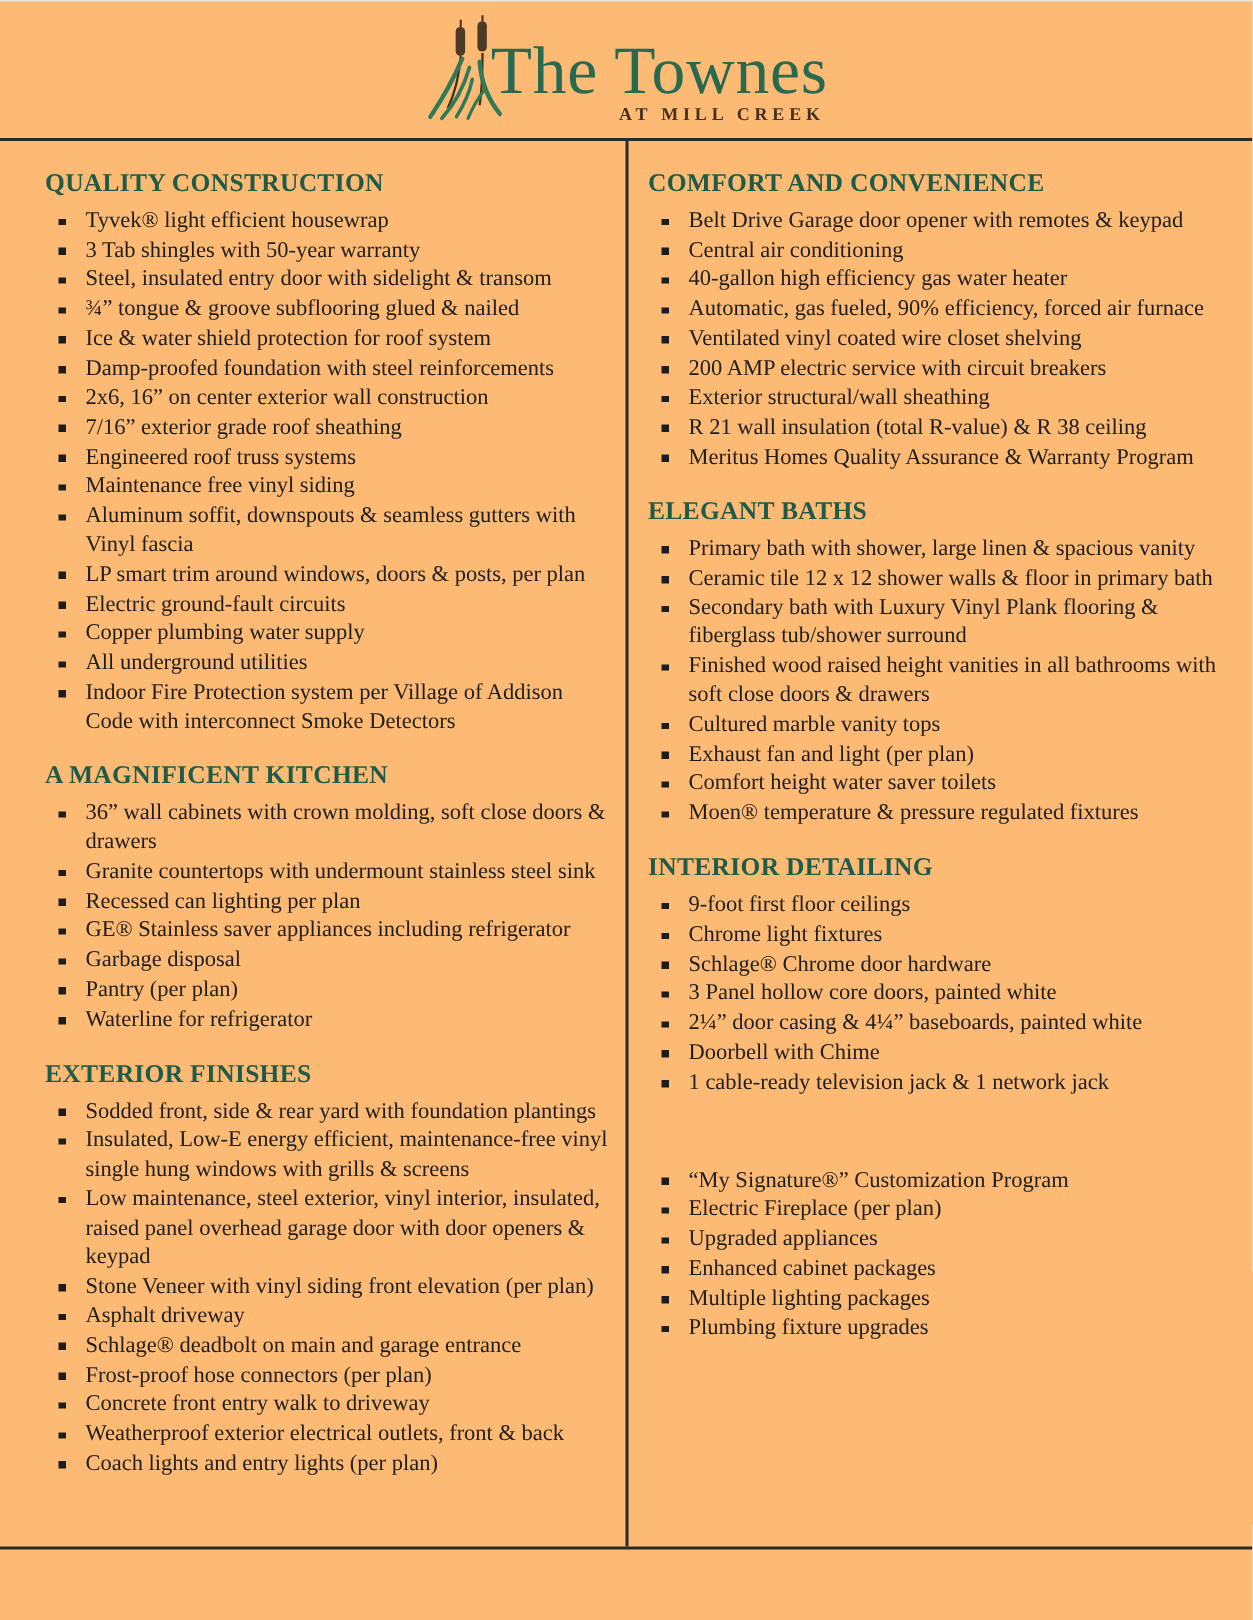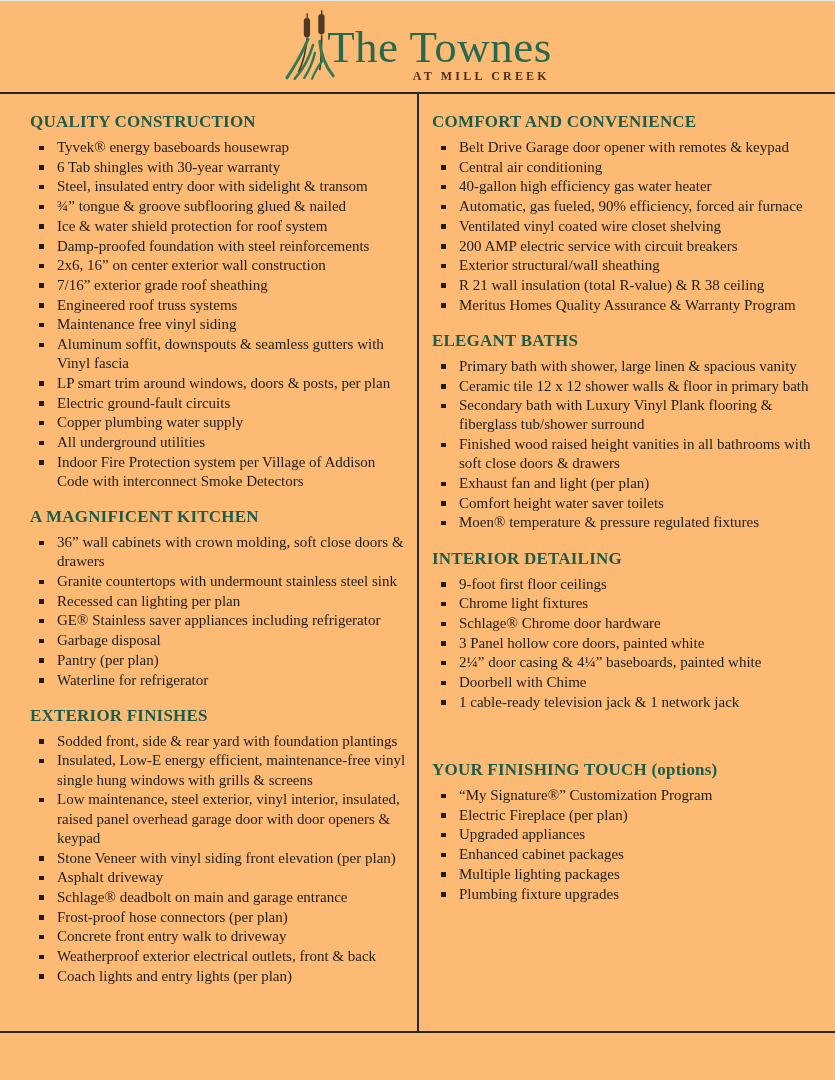--- a/index.html
+++ b/index.html
@@ -108,22 +108,22 @@
 
   <div class="rule-top"></div>
   <div class="column-divider"></div>
   <div class="rule-bottom"></div>
 
   <div class="columns">
     <div class="column left">
         <section class="section">
           <h2 class="section-title">QUALITY CONSTRUCTION</h2>
           <ul class="feature-list">
-            <li class="feature-item">Tyvek® energy baseboards housewrap</li>
-            <li class="feature-item">6 Tab shingles with 30-year warranty</li>
+            <li class="feature-item">Tyvek® light efficient housewrap</li>
+            <li class="feature-item">3 Tab shingles with 50-year warranty</li>
             <li class="feature-item">Steel, insulated entry door with sidelight &amp; transom</li>
             <li class="feature-item">¾” tongue &amp; groove subflooring glued &amp; nailed</li>
             <li class="feature-item">Ice &amp; water shield protection for roof system</li>
             <li class="feature-item">Damp-proofed foundation with steel reinforcements</li>
             <li class="feature-item">2x6, 16” on center exterior wall construction</li>
             <li class="feature-item">7/16” exterior grade roof sheathing</li>
             <li class="feature-item">Engineered roof truss systems</li>
             <li class="feature-item">Maintenance free vinyl siding</li>
             <li class="feature-item">Aluminum soffit, downspouts &amp; seamless gutters with Vinyl fascia</li>
             <li class="feature-item">LP smart trim around windows, doors &amp; posts, per plan</li>
@@ -176,39 +176,39 @@
             <li class="feature-item">Meritus Homes Quality Assurance &amp; Warranty Program</li>
           </ul>
         </section>
         <section class="section">
           <h2 class="section-title">ELEGANT BATHS</h2>
           <ul class="feature-list">
             <li class="feature-item">Primary bath with shower, large linen &amp; spacious vanity</li>
             <li class="feature-item">Ceramic tile 12 x 12 shower walls &amp; floor in primary bath</li>
             <li class="feature-item">Secondary bath with Luxury Vinyl Plank flooring &amp; fiberglass tub/shower surround</li>
             <li class="feature-item">Finished wood raised height vanities in all bathrooms with soft close doors &amp; drawers</li>
+            <li class="feature-item">Cultured marble vanity tops</li>
             <li class="feature-item">Exhaust fan and light (per plan)</li>
             <li class="feature-item">Comfort height water saver toilets</li>
             <li class="feature-item">Moen® temperature &amp; pressure regulated fixtures</li>
           </ul>
         </section>
         <section class="section">
           <h2 class="section-title">INTERIOR DETAILING</h2>
           <ul class="feature-list">
             <li class="feature-item">9-foot first floor ceilings</li>
             <li class="feature-item">Chrome light fixtures</li>
             <li class="feature-item">Schlage® Chrome door hardware</li>
             <li class="feature-item">3 Panel hollow core doors, painted white</li>
             <li class="feature-item">2¼” door casing &amp; 4¼” baseboards, painted white</li>
             <li class="feature-item">Doorbell with Chime</li>
             <li class="feature-item">1 cable-ready television jack &amp; 1 network jack</li>
           </ul>
         </section>
         <section class="section">
-          <h2 class="section-title">YOUR FINISHING TOUCH (options)</h2>
           <ul class="feature-list">
             <li class="feature-item">“My Signature®” Customization Program</li>
             <li class="feature-item">Electric Fireplace (per plan)</li>
             <li class="feature-item">Upgraded appliances</li>
             <li class="feature-item">Enhanced cabinet packages</li>
             <li class="feature-item">Multiple lighting packages</li>
             <li class="feature-item">Plumbing fixture upgrades</li>
           </ul>
         </section>
       </div>

